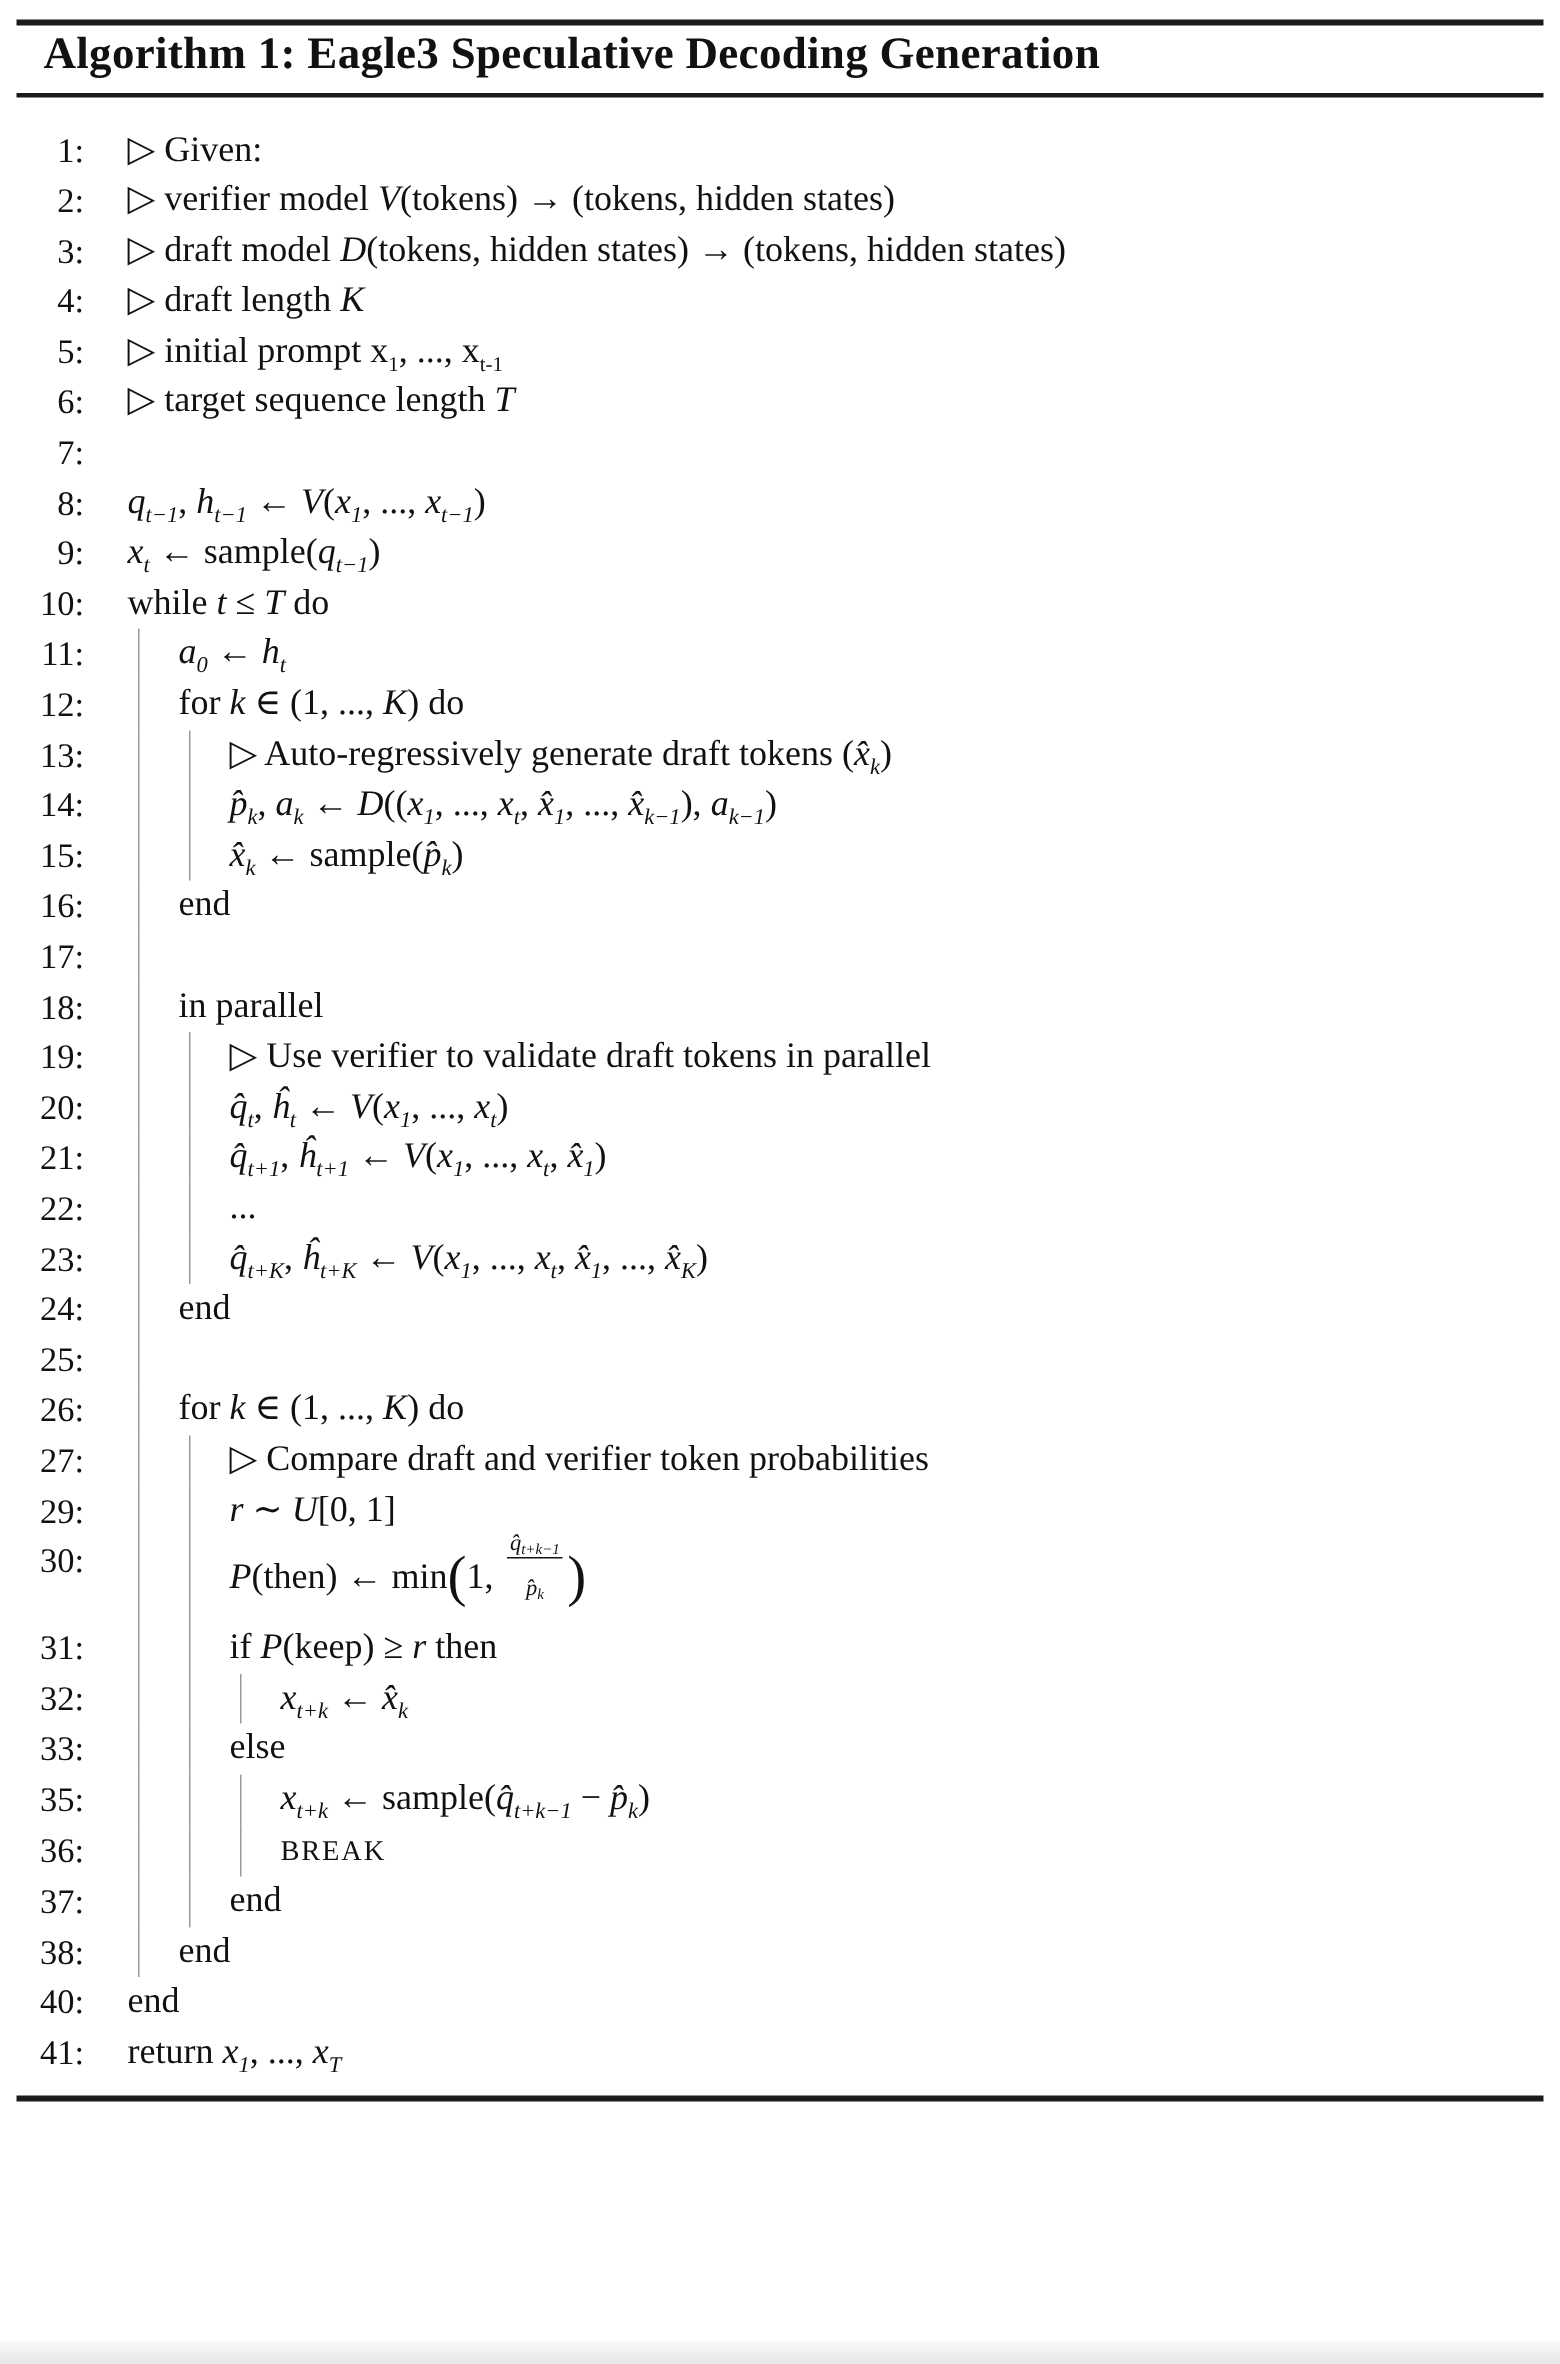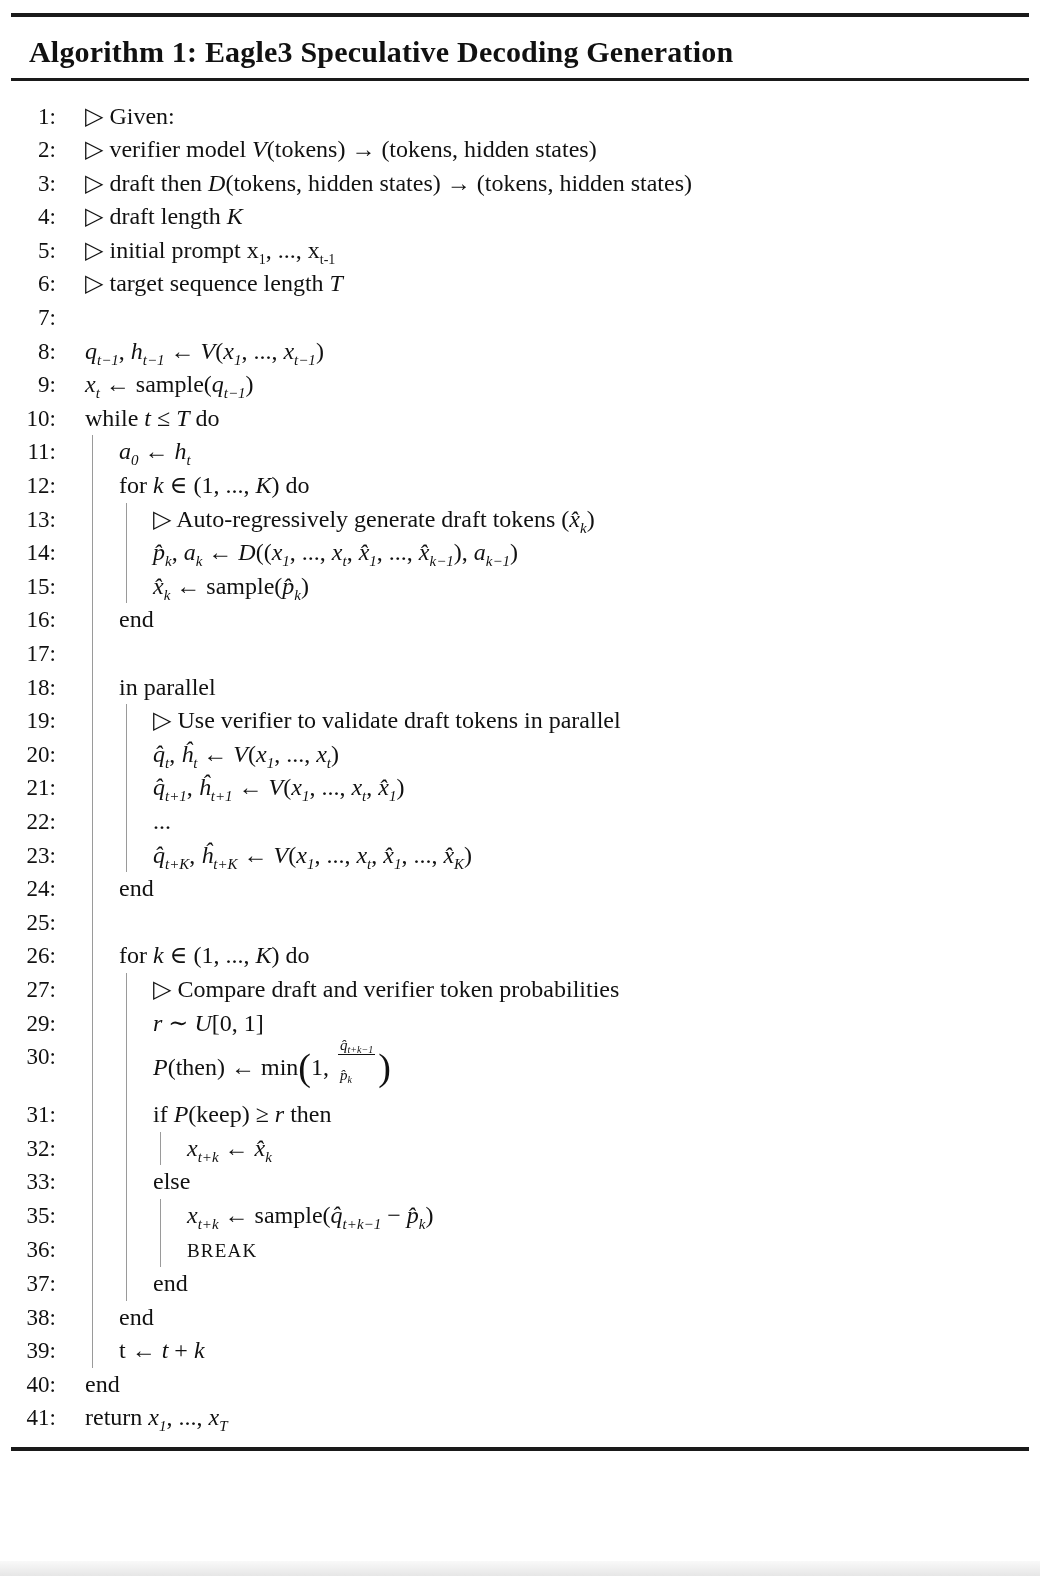--- a/index.html
+++ b/index.html
@@ -7,21 +7,21 @@
     width:1040px;height:1576px;overflow:hidden;background:#ffffff;
     font-family:"Liberation Serif","DejaVu Serif",serif;
     color:var(--text-color,#111);
     position:relative;
   }
   .rule{background:var(--rule-color,#1a1a1a);margin:0 11px;}
   .rule.top{height:4px;margin-top:13px;}
   .rule.mid{height:3px;}
   .rule.bot{height:4px;margin-top:4px;}
   .titlebar{
-    padding:18px 16px 8px 29px;
+    padding:2px 16px 8px 29px;
     font-size:30px;font-weight:700;letter-spacing:.2px;
     line-height:1.15;
   }
   .algo-body{padding:19px 0 8px 0;}
   .row{
     display:flex;align-items:stretch;
     min-height:33.6px;line-height:33.6px;
     font-size:24px;
   }
   .num{
@@ -38,21 +38,21 @@
   .st-i{font-style:italic;}
   .st-sc{font-size:19px;letter-spacing:1.2px;}
   sub{font-size:15px;line-height:0;vertical-align:-6px;}
   sub.st-sub{font-style:italic;}
   sub.st-subr{font-style:normal;font-size:14px;}
   .st-bigp{
     font-size:38px;line-height:0;vertical-align:middle;
     position:relative;top:-2px;font-weight:400;
   }
   .frac{
-    display:inline-flex;flex-direction:column;text-align:left;
+    display:inline-flex;flex-direction:column;text-align:center;
     vertical-align:middle;font-size:15px;line-height:1.1;
     margin:0 3px;position:relative;top:-3px;
   }
   .frac .fden{border-top:1.2px solid #111;padding:12px 2px;}
   .frac .fnum{padding:0 2px;}
   .frac sub{font-size:10px;vertical-align:-3px;}
   .footer{
     position:absolute;left:0;right:0;bottom:0;height:15px;
     background:linear-gradient(180deg,#f9f9f9,#e6e6e6);
   }
@@ -71,21 +71,21 @@
       <div class="txt"><span class="st-r">▷ Given:</span></div>
     </div>
     <div class="row">
       <span class="num">2:</span>
       <span class="numgap"></span>
       <div class="txt"><span class="st-r">▷ verifier model </span><span class="st-i">V</span><span class="st-r">(tokens) → (tokens, hidden states)</span></div>
     </div>
     <div class="row">
       <span class="num">3:</span>
       <span class="numgap"></span>
-      <div class="txt"><span class="st-r">▷ draft then </span><span class="st-i">D</span><span class="st-r">(tokens, hidden states) → (tokens, hidden states)</span></div>
+      <div class="txt"><span class="st-r">▷ draft model </span><span class="st-i">D</span><span class="st-r">(tokens, hidden states) → (tokens, hidden states)</span></div>
     </div>
     <div class="row">
       <span class="num">4:</span>
       <span class="numgap"></span>
       <div class="txt"><span class="st-r">▷ draft length </span><span class="st-i">K</span></div>
     </div>
     <div class="row">
       <span class="num">5:</span>
       <span class="numgap"></span>
       <div class="txt"><span class="st-r">▷ initial prompt x</span><sub class="st-subr">1</sub><span class="st-r">, ..., x</span><sub class="st-subr">t-1</sub></div>
@@ -286,26 +286,20 @@
       <span class="numgap"></span>
       <span class="guide"></span>
       <span class="guide"></span>
       <div class="txt"><span class="st-b">end</span></div>
     </div>
     <div class="row">
       <span class="num">38:</span>
       <span class="numgap"></span>
       <span class="guide"></span>
       <div class="txt"><span class="st-b">end</span></div>
-    </div>
-    <div class="row">
-      <span class="num">39:</span>
-      <span class="numgap"></span>
-      <span class="guide"></span>
-      <div class="txt"><span class="st-r">t ← </span><span class="st-i">t</span><span class="st-r"> + </span><span class="st-i">k</span></div>
     </div>
     <div class="row">
       <span class="num">40:</span>
       <span class="numgap"></span>
       <div class="txt"><span class="st-b">end</span></div>
     </div>
     <div class="row">
       <span class="num">41:</span>
       <span class="numgap"></span>
       <div class="txt"><span class="st-b">return </span><span class="st-i">x</span><sub class="st-sub">1</sub><span class="st-r">, ..., </span><span class="st-i">x</span><sub class="st-sub">T</sub></div>

